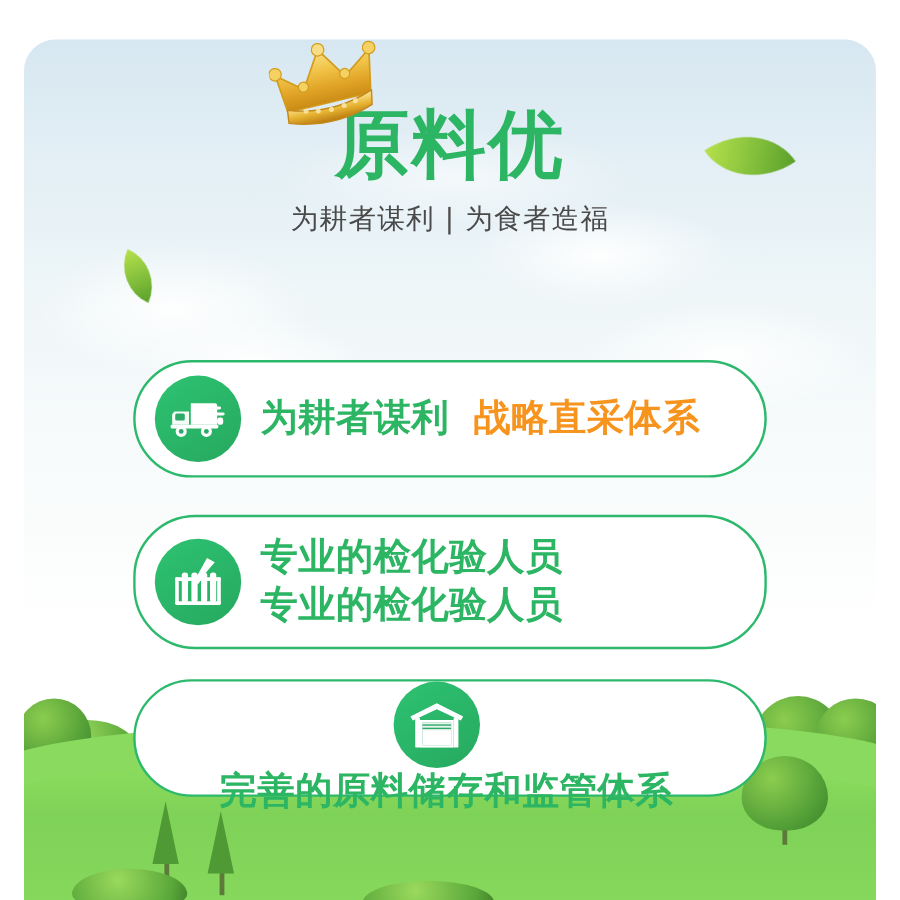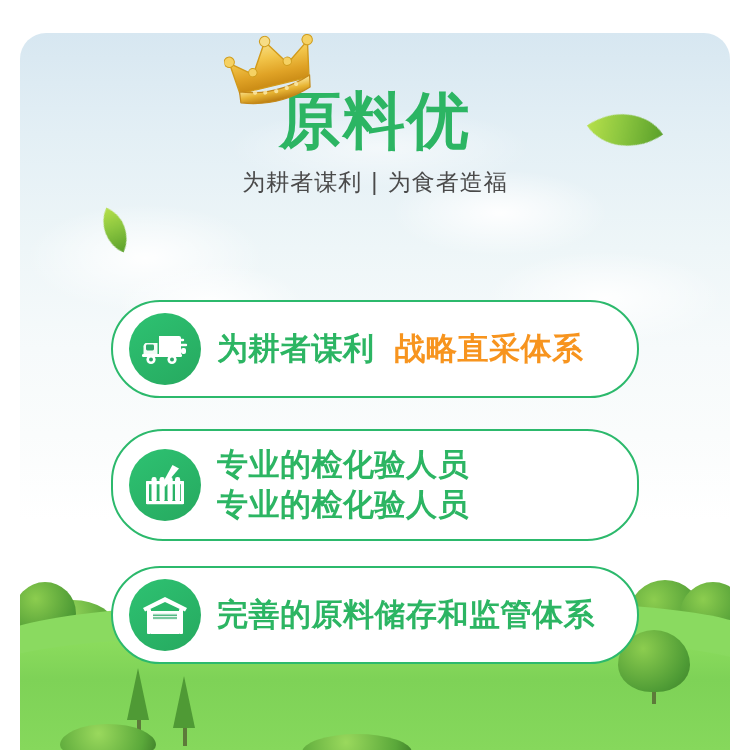--- a/index.html
+++ b/index.html
@@ -176,21 +176,21 @@
     background: #ffffff;
     border: 2px solid #2cb96c;
     border-radius: 52px;
     box-sizing: border-box;
     display: flex;
     align-items: center;
     padding: 0 22px 0 16px;
   }
   .feature.f1 { height: 98px; margin-bottom: 31px; }
   .feature.f2 { height: 112px; margin-bottom: 25px; }
-  .feature.f3 { height: 98px; }
+  .feature.f3 { height: 98px; flex-direction: column; }
 
   .feature-icon {
     flex: 0 0 auto;
     width: 72px;
     height: 72px;
     border-radius: 50%;
     background: linear-gradient(145deg, #2ec272 0%, #26a95f 100%);
     display: flex;
     align-items: center;
     justify-content: center;

